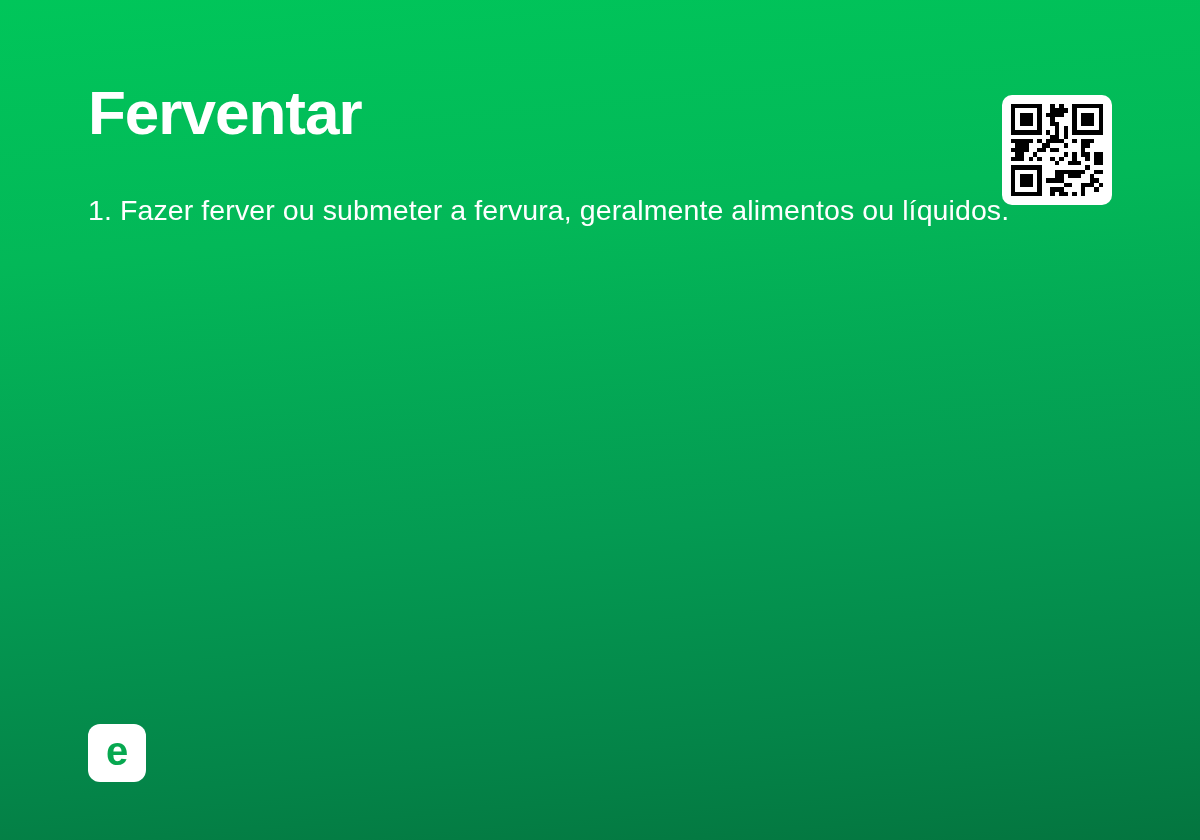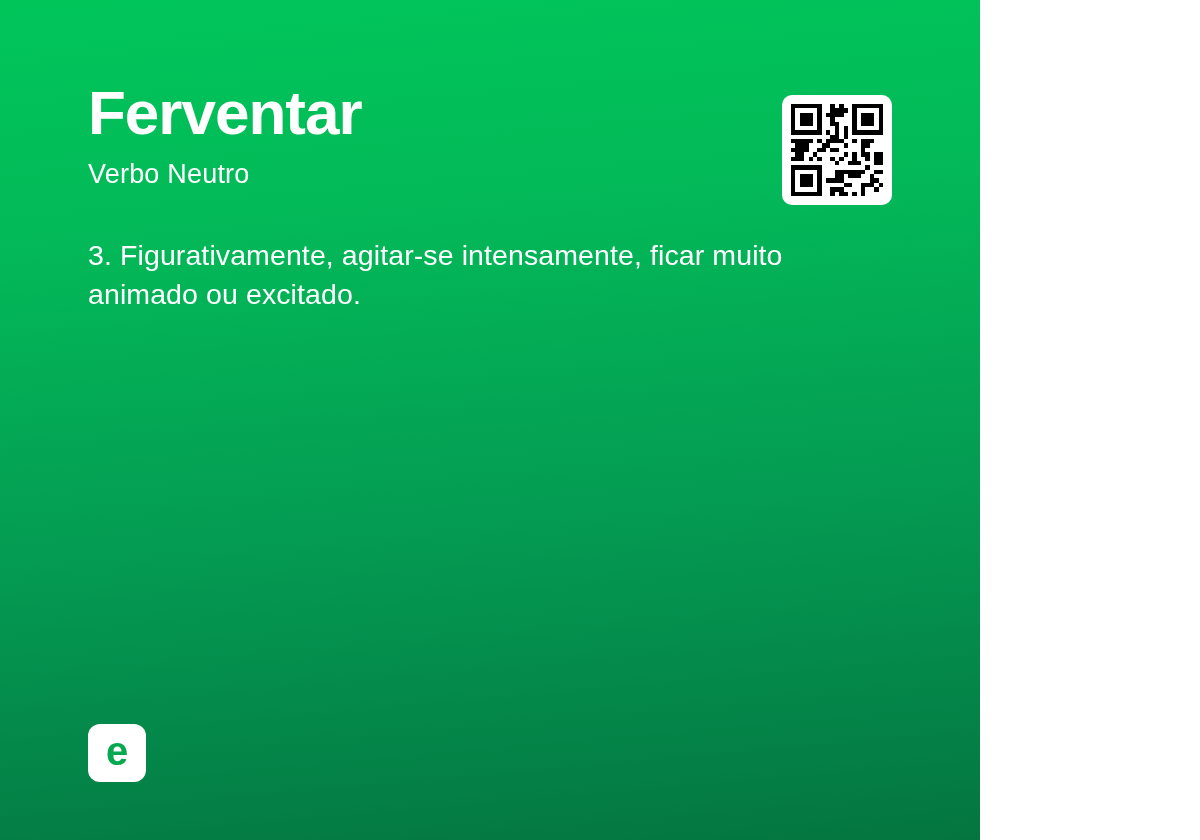--- a/index.html
+++ b/index.html
@@ -9,21 +9,21 @@
   body {
     width: 1200px;
     height: 840px;
     font-family: "Liberation Sans", sans-serif;
     background: #ffffff;
     overflow: hidden;
   }
 
   .card {
     position: relative;
-    width: 980px;
+    width: 1200px;
     height: 840px;
     box-sizing: border-box;
     background: linear-gradient(175deg, #00c65a 0%, #03b858 28%, #049a52 62%, #048448 85%, #04753f 100%);
     overflow: hidden;
   }
 
   .content {
     position: absolute;
     left: 88px;
     top: 80px;
@@ -114,24 +114,23 @@
     letter-spacing: -0.5px;
   }
 </style>
 </head>
 <body>
 
 <div class="card">
 
   <div class="content">
     <div class="word-title">Ferventar</div>
-    <div class="word-class">Verbo Neutro</div>
 
     <div class="definitions">
-      <div class="definition">3. Figurativamente, agitar-se intensamente, ficar muito animado ou excitado.</div>
+      <div class="definition">1. Fazer ferver ou submeter a fervura, geralmente alimentos ou líquidos.</div>
     </div>
   </div>
 
   <div class="qr">
     <div class="qr-grid" id="qr-grid">
         <i></i>
         <i></i>
         <i></i>
         <i></i>
         <i></i>

